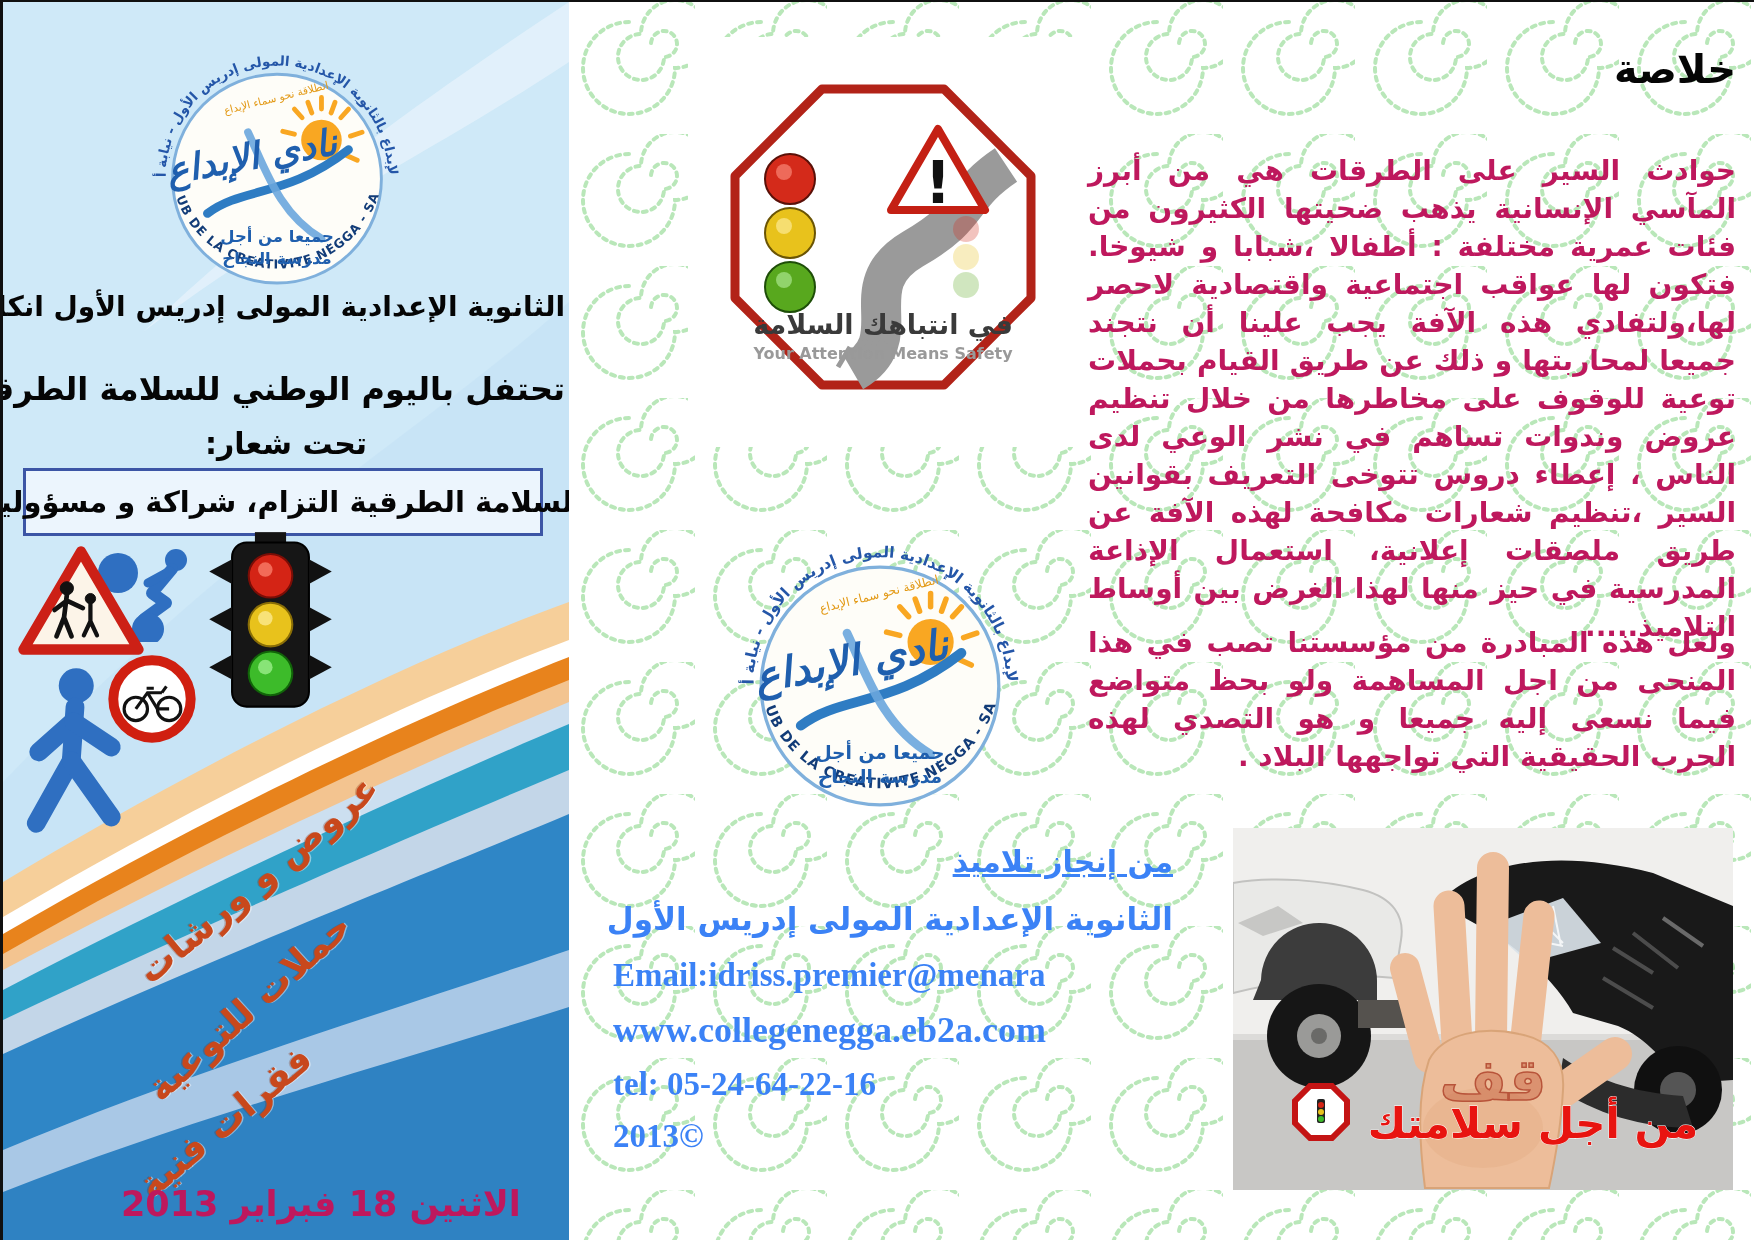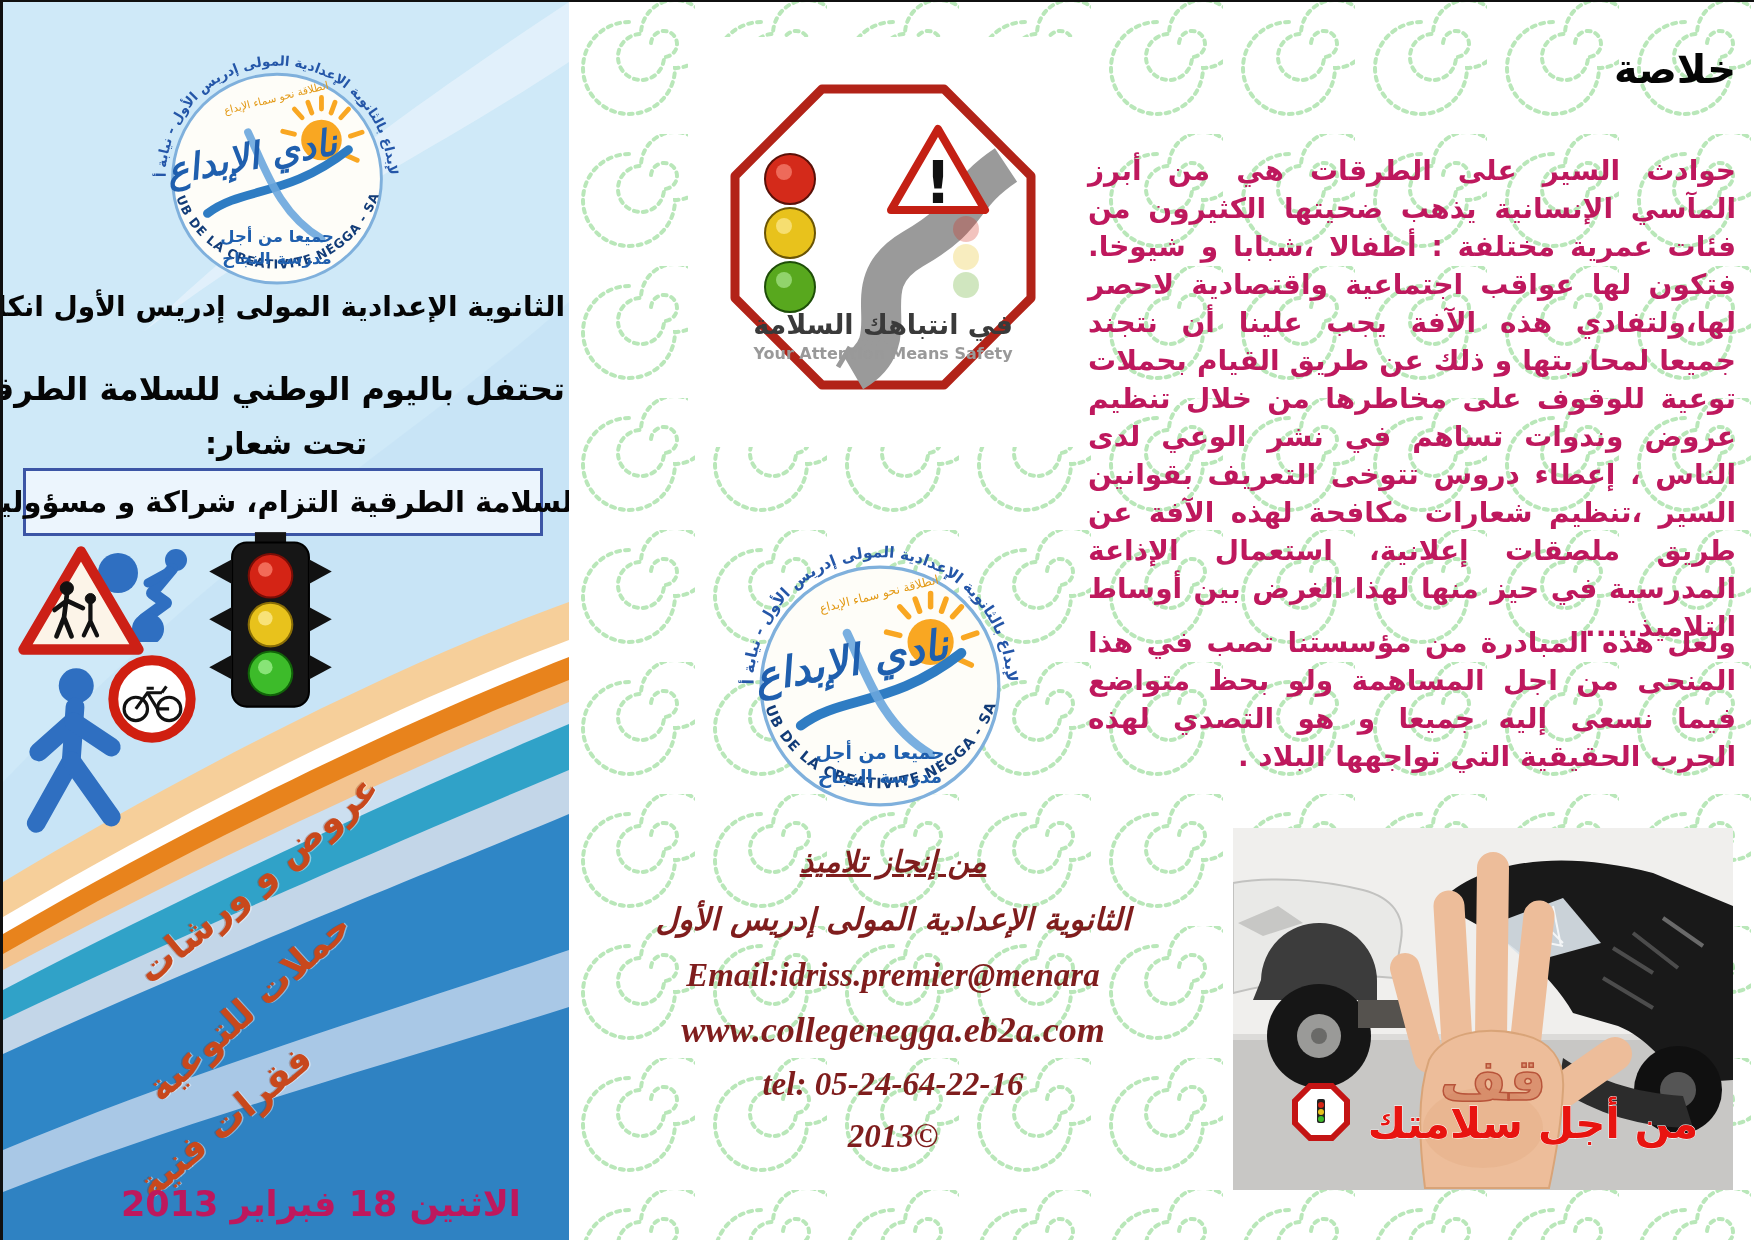--- a/index.html
+++ b/index.html
@@ -28,21 +28,21 @@
   .diag1{left:255px;top:877px;transform:translate(-50%,-50%) rotate(-40deg);}
   .diag2{left:246px;top:1005px;transform:translate(-50%,-50%) rotate(-42deg);}
   .diag3{left:222px;top:1120px;transform:translate(-50%,-50%) rotate(-40deg);}
   .l-date{position:absolute;left:118px;top:1182px;width:440px;text-align:left;direction:rtl;
           font-size:35px;font-weight:bold;color:#be185d;}
 
   
   .middle-panel{position:absolute;left:566px;top:0;width:545px;height:1240px;}
   .attention-box{position:absolute;left:119px;top:35px;width:420px;height:410px;}
   .club-logo-b{position:absolute;left:146px;top:508px;width:330px;height:330px;}
-  .m-text{position:absolute;left:44px;top:842px;width:560px;text-align:center;color:#7f1d1d;font-style:italic;}
+  .m-text{position:absolute;left:44px;top:842px;width:560px;color:#3b82f6;}
   .m-credit{font-size:30px;font-weight:bold;text-decoration:underline;direction:rtl;margin-bottom:22px;}
   .m-school{font-size:31px;font-weight:bold;direction:rtl;margin-bottom:20px;white-space:nowrap;}
   .m-comm{font-size:31px;font-weight:bold;direction:rtl;margin-bottom:24px;}
   .m-serif{font-family:"Liberation Serif","DejaVu Serif",serif;font-weight:bold;font-size:33px;margin-bottom:15px;white-space:nowrap;}
   .m-site{font-size:36px;}
   .m-year{font-size:33px;}
 
   
   .right-panel{position:absolute;left:1111px;top:0;width:643px;height:1240px;}
   .r-title{position:absolute;left:-26px;top:44px;width:648px;text-align:right;

